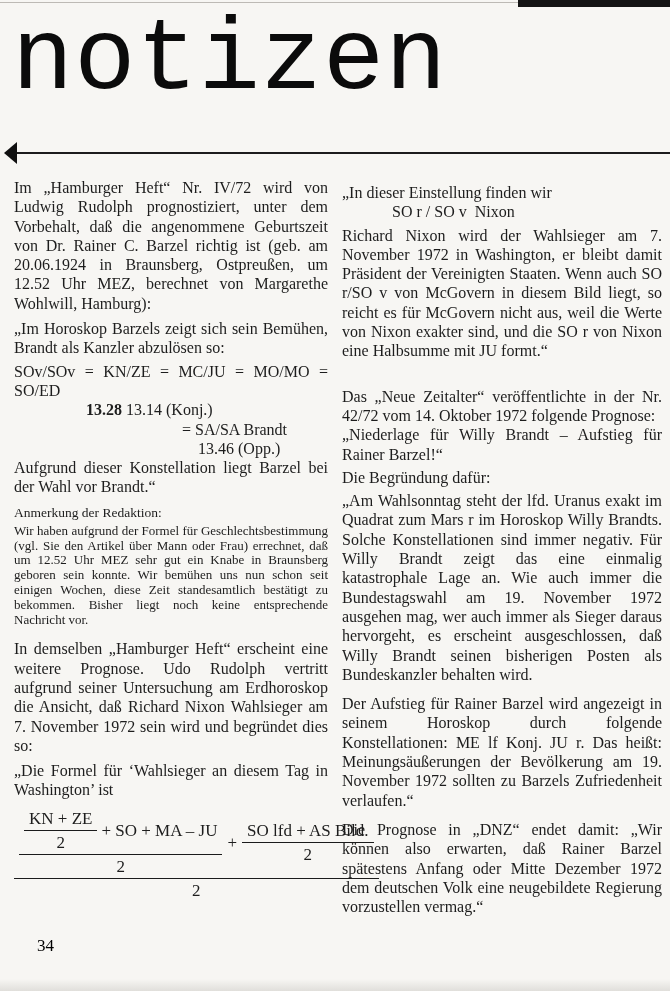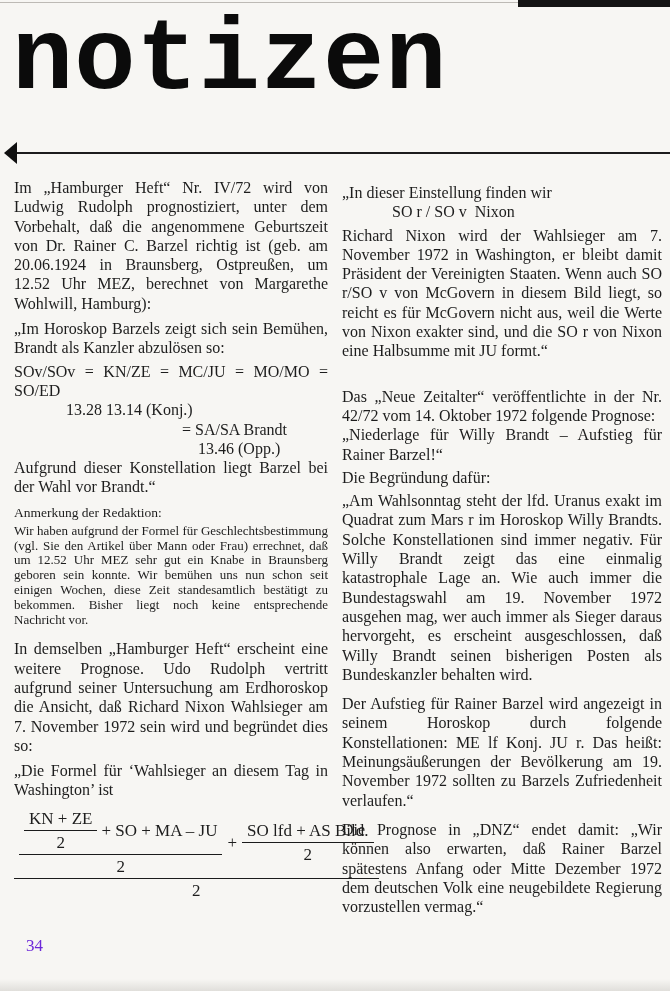--- a/index.html
+++ b/index.html
@@ -10,21 +10,21 @@
     color:#1d1d1d;overflow:hidden;
   }
   
   .topline{position:absolute;top:2px;left:0;width:670px;height:1px;background:#bdbab5;}
   .cornerbar{position:absolute;top:0;right:0;width:152px;height:7px;background:#141414;}
   .bottomshade{position:absolute;bottom:0;left:0;width:670px;height:12px;
     background:linear-gradient(to bottom, rgba(120,115,108,0) 0%, rgba(120,115,108,0.18) 100%);}
   
   .masthead{
     position:absolute;top:6px;left:12px;
-    font-family:"Liberation Mono", monospace;font-weight:700;
+    font-family:"Liberation Mono", monospace;font-weight:400;
     font-size:102px;line-height:1.08;letter-spacing:1px;color:#0b0b0b;
     white-space:nowrap;
   }
   
   .rule{position:absolute;top:152px;left:7px;width:663px;height:2px;background:#1c1c1c;}
   .arrowhead{position:absolute;top:142px;left:4px;width:0;height:0;
     border-top:11px solid transparent;border-bottom:11px solid transparent;
     border-right:13px solid #101010;}
   
   .columns{position:absolute;top:178px;left:14px;width:648px;display:flex;gap:14px;justify-content:flex-end;}
@@ -34,33 +34,33 @@
   .just{text-align:justify;}
   .small{font-size:13px;line-height:14.8px;}
   .smalltitle{font-size:13.5px;line-height:16px;}
   .stretch{text-align:justify;text-align-last:justify;white-space:nowrap;}
   .pre{white-space:pre;}
   .ind50{padding-left:50px;}
   .mt3{margin-top:3px}.mt4{margin-top:4px}.mt5{}.mt6{margin-top:6px}
   .mt8{margin-top:8px}.mt10{margin-top:10px}.mt12{margin-top:12px}.mt26{margin-top:26px}
   
   .eq-line{font-size:16px;line-height:19.3px;}
-  .eq-v1{display:inline-block;margin-left:52px;}
+  .eq-v1{display:inline-block;margin-left:72px;font-weight:bold;}
   .eq-v2{display:inline-block;}
   .eq-l3{padding-left:168px;}
   .eq-l4{padding-left:184px;}
   
   .bigformula{font-size:17px;line-height:1.25;margin-top:8px;white-space:nowrap;}
   .frac{display:inline-block;text-align:center;vertical-align:middle;}
   .frac > .num{display:block;border-bottom:1.6px solid #1b1b1b;padding:0 5px 1px 5px;white-space:nowrap;}
   .frac > .den{display:block;padding-top:1px;}
   .frac .rest{display:inline-block;vertical-align:middle;margin-left:4px;}
   .plus{display:inline-block;vertical-align:middle;margin:0 5px;}
   
-  .pagenum{position:absolute;left:26px;top:936px;font-size:17px;color:#6d28d9;}
+  .pagenum{position:absolute;left:37px;top:936px;font-size:17px;color:#000000;}
 </style>
 </head>
 <body>
 
 <div id="page">
 
   <div class="topline"></div>
   <div class="cornerbar"></div>
 
   <div class="masthead">notizen</div>

